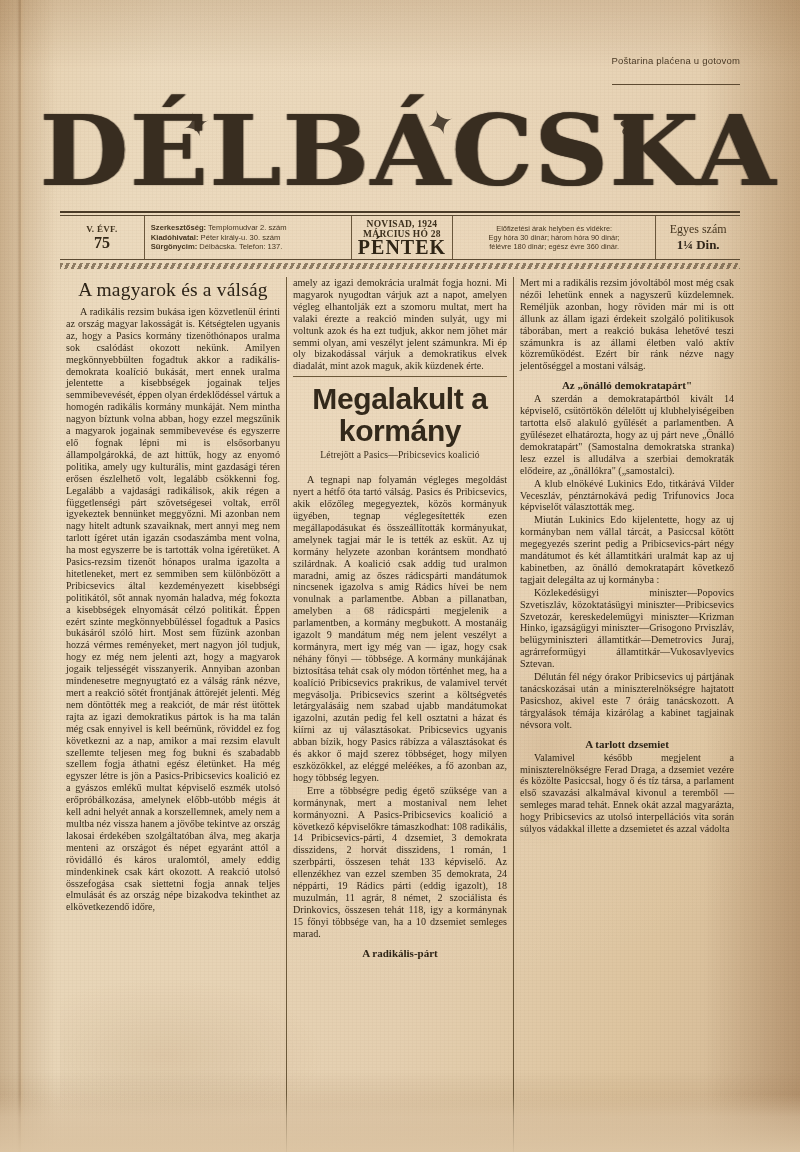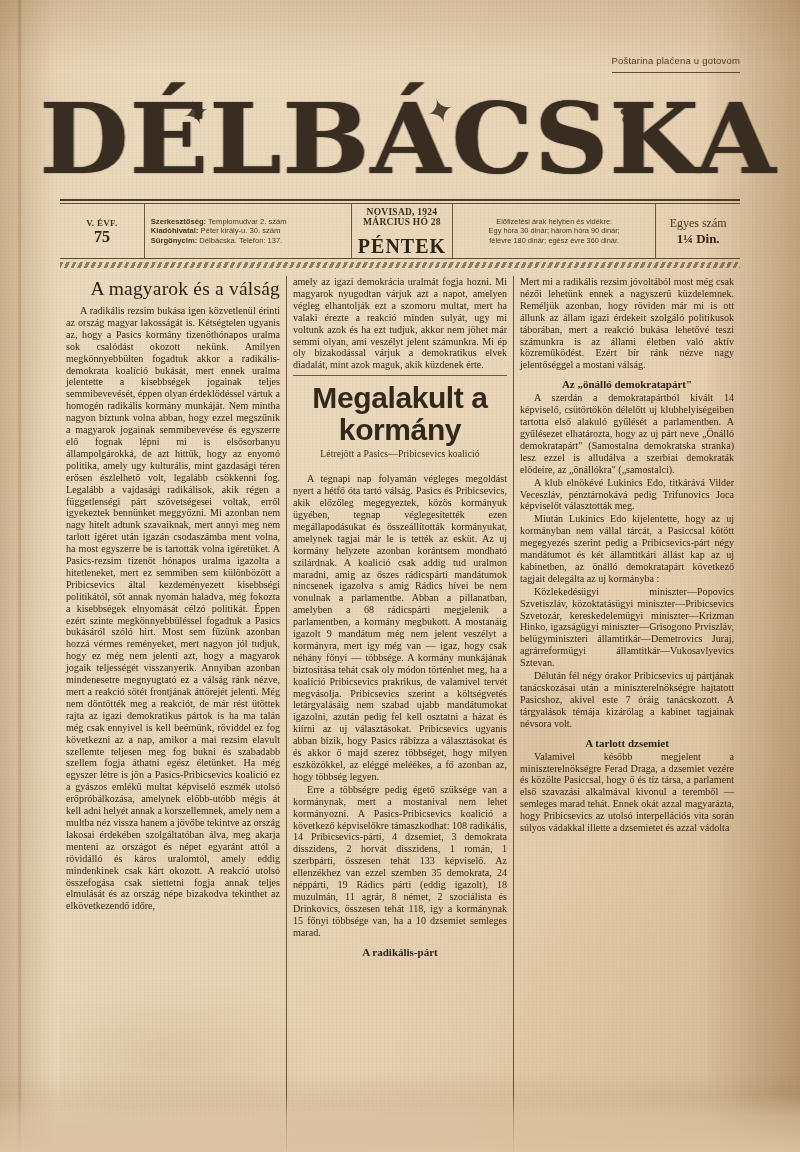--- a/index.html
+++ b/index.html
@@ -80,21 +80,21 @@
   .postal {
     text-align: right;
     padding-top: 50px;
   }
   .postal span {
     font-family: "Liberation Sans", sans-serif;
     font-size: 9.5px;
     letter-spacing: .2px;
     color: #4a3a26;
     border-bottom: 1px solid #5d4a32;
-    padding-bottom: 6px;
+    padding-bottom: 18px;
     display: inline-block;
     filter: blur(.18px);
   }
 
   
   .masthead {
     margin-top: 14px;
     text-align: center;
     height: 108px;
     position: relative;
@@ -168,21 +168,20 @@
     line-height: 9.4px;
     color: #45351f;
     font-family: "Liberation Sans", sans-serif;
     filter: blur(.2px);
   }
   .ib-office b { font-weight: 700; }
   .ib-date {
     flex: 1;
     text-align: center;
     font-family: "Liberation Serif", serif;
-    gap: 11px;
   }
   .ib-date .city {
     font-size: 9.5px;
     font-weight: 700;
     letter-spacing: .25px;
     color: #3c2f1c;
   }
   .ib-date .day {
     font-size: 20px;
     font-weight: 700;
@@ -233,21 +232,21 @@
     padding: 0 6px;
     overflow: hidden;
   }
   .col + .col { border-left: 1px solid #6b5839; }
 
   .art-head {
     font-family: "Liberation Serif", serif;
     font-size: 19.5px;
     font-weight: 400;
     letter-spacing: .2px;
-    text-align: right;
+    text-align: center;
     color: #2c2317;
     margin: 2px 0 5px;
     line-height: 22px;
   }
 
   .bigline {
     border-top: 1px solid #6b5839;
     margin: 4px 0 6px;
   }
 
@@ -382,21 +381,21 @@
         <p class="body">Erre a többségre pedig égető szüksége van a kormánynak, mert a mostanival nem lehet kormányozni. A Pasics-Pribicsevics koalició a következő képviselőkre támaszkodhat: 108 radikális, 14 Pribicsevics-párti, 4 dzsemiet, 3 demokrata disszidens, 2 horvát disszidens, 1 román, 1 szerbpárti, összesen tehát 133 képviselő. Az ellenzékhez van ezzel szemben 35 demokrata, 24 néppárti, 19 Rádics párti (eddig igazolt), 18 muzulmán, 11 agrár, 8 német, 2 szociálista és Drinkovics, összesen tehát 118, igy a kormánynak 15 főnyi többsége van, ha a 10 dzsemiet semleges marad.</p>
         <div class="sub-head">A radikális-párt</div>
       </div>
 
       <div class="col">
         <p class="body nofirst">Mert mi a radikális rezsim jóvoltából most még csak nézői lehetünk ennek a nagyszerű küzdelemnek. Reméljük azonban, hogy röviden már mi is ott állunk az állam igazi érdekeit szolgáló politikusok táborában, mert a reakció bukása lehetővé teszi számunkra is az állami életben való aktív közreműködést. Ezért bír ránk nézve nagy jelentőséggel a mostani válság.</p>
 
         <div class="sub-head">Az „önálló demokratapárt"</div>
         <p class="body">A szerdán a demokratapártból kivált 14 képviselő, csütörtökön délelőtt uj klubhelyiségeiben tartotta első alakuló gyűlését a parlamentben. A gyűlésezet elhatározta, hogy az uj párt neve „Önálló demokratapárt" (Samostalna demokratska stranka) lesz ezzel is alludálva a szerbiai demokraták elődeire, az „önállókra" („samostalci).</p>
         <p class="body">A klub elnökévé Lukinics Edo, titkárává Vilder Veceszláv, pénztárnokává pedig Trifunovics Joca képviselőt választották meg.</p>
-        <p class="body">Miután Lukinics Edo kijelentette, hogy az uj kormányban nem vállal tárcát, a Pasiccsal kötött megegyezés szerint pedig a Pribicsevics-párt négy mandátumot és két államtitkári állást kap az uj kabinetben, az önálló demokratapárt következő tagjait delegálta az uj kormányba :</p>
+        <p class="body">Miután Lukinics Edo kijelentette, hogy az uj kormányban nem vállal tárcát, a Pasiccsal kötött megegyezés szerint pedig a Pribicsevics-párt négy mandátumot és két államtitkári uralmát kap az uj kabinetben, az önálló demokratapárt következő tagjait delegálta az uj kormányba :</p>
         <p class="body">Közlekedésügyi miniszter—Popovics Szvetiszláv, közoktatásügyi miniszter—Pribicsevics Szvetozár, kereskedelemügyi miniszter—Krizman Hinko, igazságügyi miniszter—Grisogono Prviszláv, belügyminiszteri államtitkár—Demetrovics Juraj, agrárreformügyi államtitkár—Vukosavlyevics Sztevan.</p>
         <p class="body">Délután fél négy órakor Pribicsevics uj pártjának tanácskozásai után a miniszterelnökségre hajtatott Pasicshoz, akivel este 7 óráig tanácskozott. A tárgyalások témája kizárólag a kabinet tagjainak névsora volt.</p>
 
         <div class="sub-head">A tarlott dzsemiet</div>
         <p class="body">Valamivel később megjelent a miniszterelnökségre Ferad Draga, a dzsemiet vezére és közölte Pasiccsal, hogy ő és tíz társa, a parlament első szavazási alkalmával kivonul a teremből — semleges marad tehát. Ennek okát azzal magyarázta, hogy Pribicsevics az utolsó interpellációs vita során súlyos vádakkal illette a dzsemietet és azzal vádolta</p>
       </div>
 
     </div>
   </div>
 

